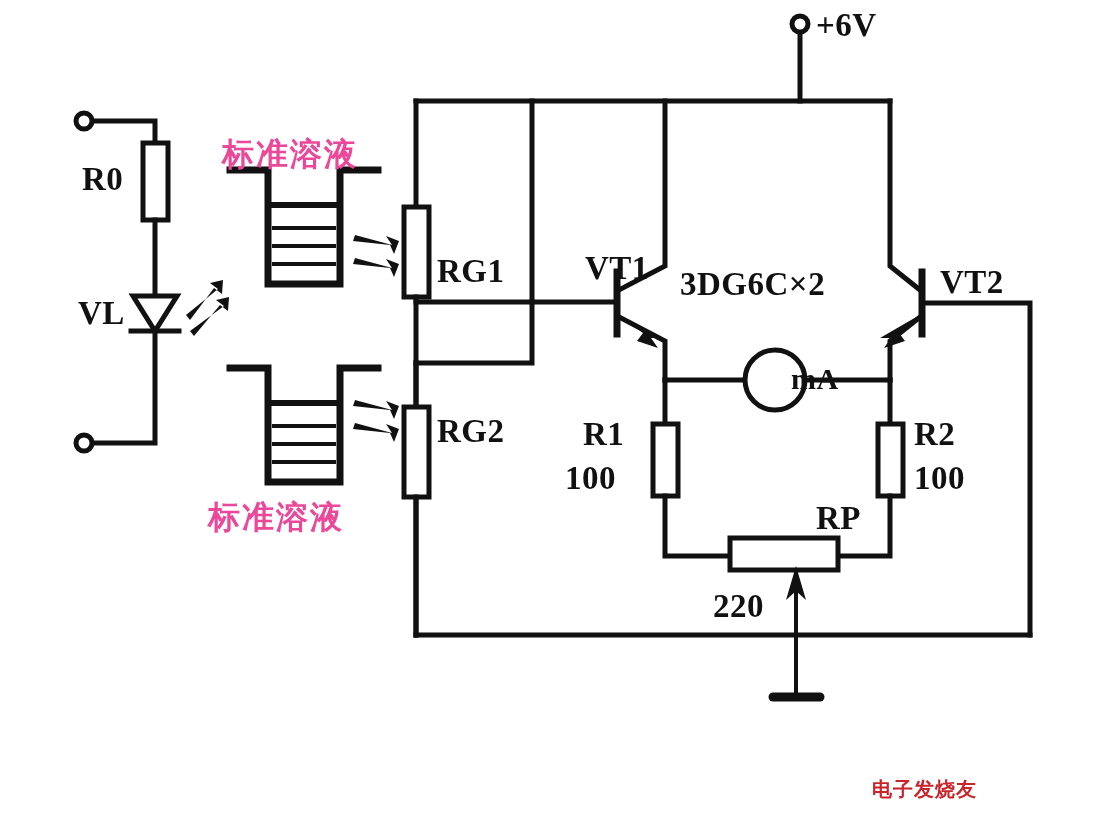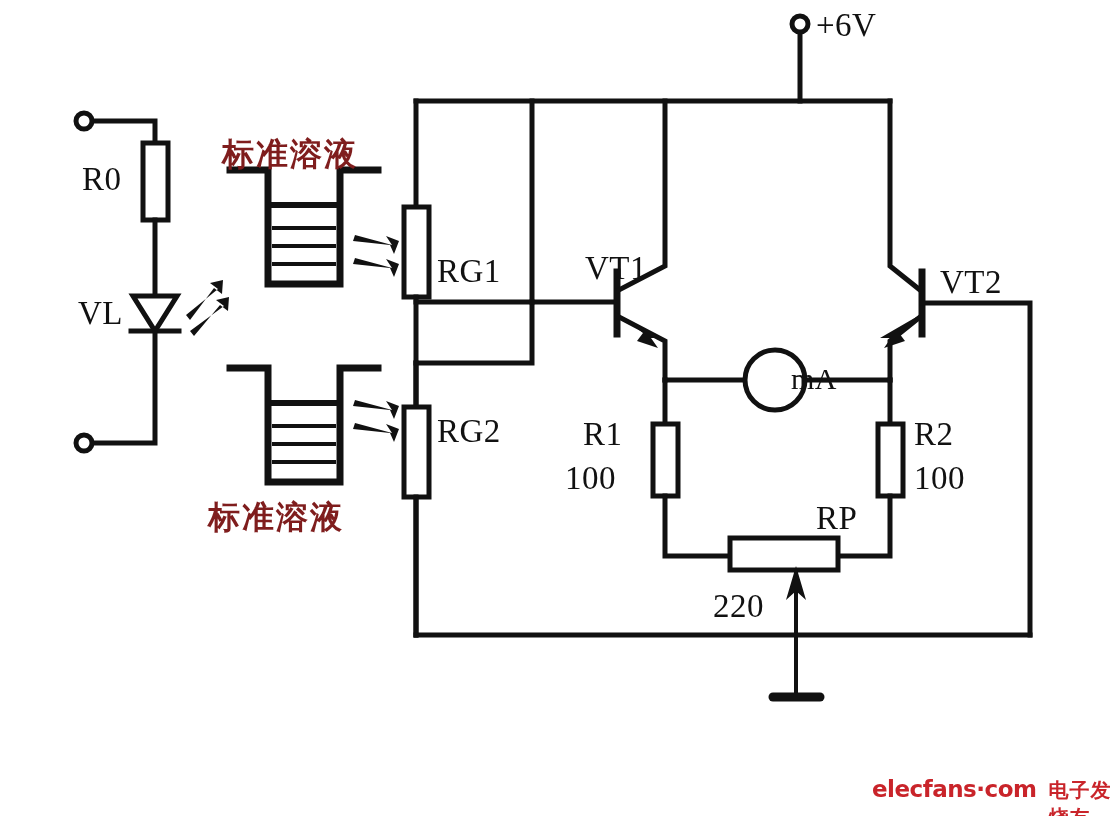--- a/index.html
+++ b/index.html
@@ -31,29 +31,29 @@
   .lbl {
     position: absolute;
     font-family: "Liberation Serif", serif;
     color: #111111;
     white-space: nowrap;
     line-height: 1;
     user-select: none;
   }
   .lbl-latin {
     font-size: 33px;
-    font-weight: 400;
+    font-weight: 700;
     letter-spacing: 0.5px;
   }
   .lbl-cjk {
     font-family: "DejaVu Sans", sans-serif;
     font-size: 32px;
     font-weight: 700;
     letter-spacing: 2px;
-    color: #7f1d1d;
+    color: #ec4899;
   }
   .watermark {
     position: absolute;
     left: 872px;
     top: 776px;
     display: flex;
     align-items: baseline;
     gap: 12px;
   }
   .wm-latin {
@@ -227,32 +227,32 @@
   <div class="lbl lbl-cjk" style="left:208px; top:501px;">标准溶液</div>
 
   <div class="lbl lbl-latin" style="left:437px; top:231px;margin-top:24px;">RG1</div>
 
   <div class="lbl lbl-latin" style="left:437px; top:415px;">RG2</div>
 
   <div class="lbl lbl-latin" style="left:537px; top:252px;margin-left:48px;">VT1</div>
 
   <div class="lbl lbl-latin" style="left:940px; top:266px;">VT2</div>
 
+  <div class="lbl lbl-latin" style="left:680px; top:268px;">3DG6C×2</div>
 
   <div class="lbl lbl-latin" style="left:816px; top:9px;">+6V</div>
 
   <div class="lbl lbl-latin" style="left:791px; top:364px; font-size:30px;">mA</div>
 
   <div class="lbl lbl-latin" style="left:583px; top:418px;">R1</div>
   <div class="lbl lbl-latin" style="left:565px; top:462px;">100</div>
 
   <div class="lbl lbl-latin" style="left:914px; top:418px;">R2</div>
   <div class="lbl lbl-latin" style="left:914px; top:462px;">100</div>
 
   <div class="lbl lbl-latin" style="left:816px; top:502px;">RP</div>
   <div class="lbl lbl-latin" style="left:713px; top:590px;">220</div>
 
   <div class="watermark">
-    <span class="wm-latin">elecfans·com</span>
     <span class="wm-cjk">电子发烧友</span>
   </div>
 
 </div>
 
 </body></html>

